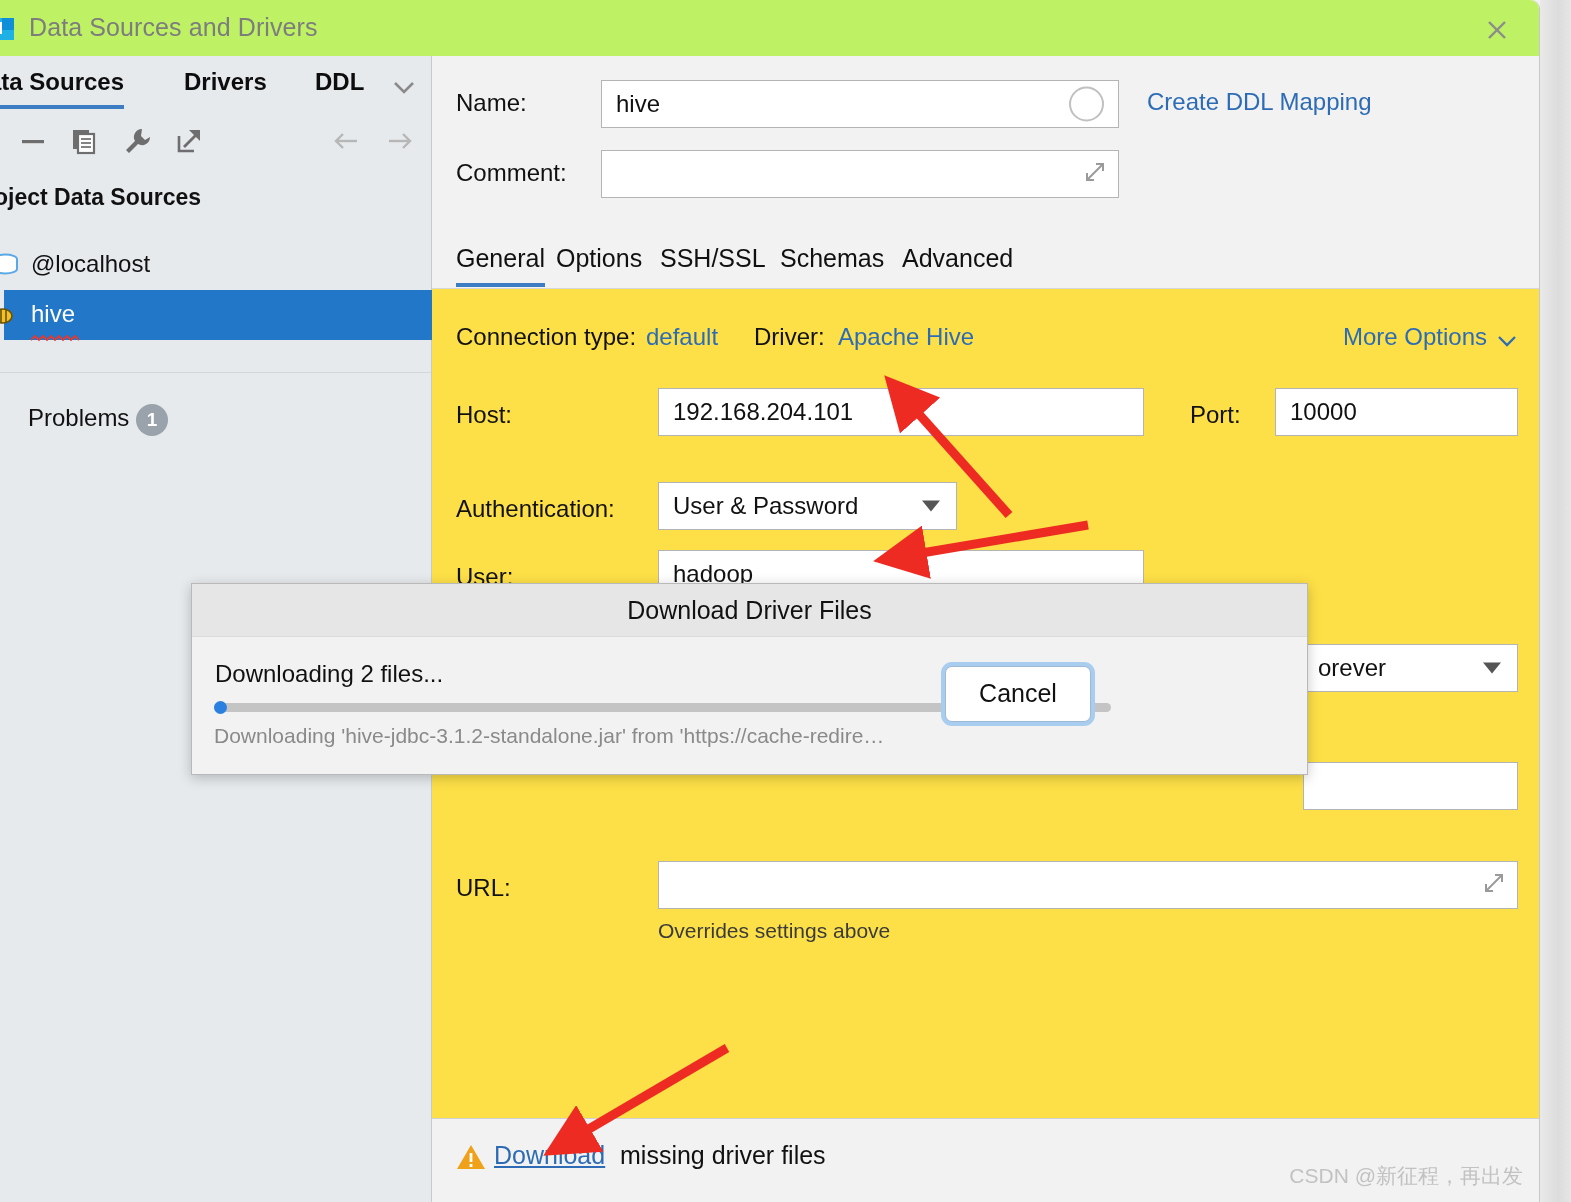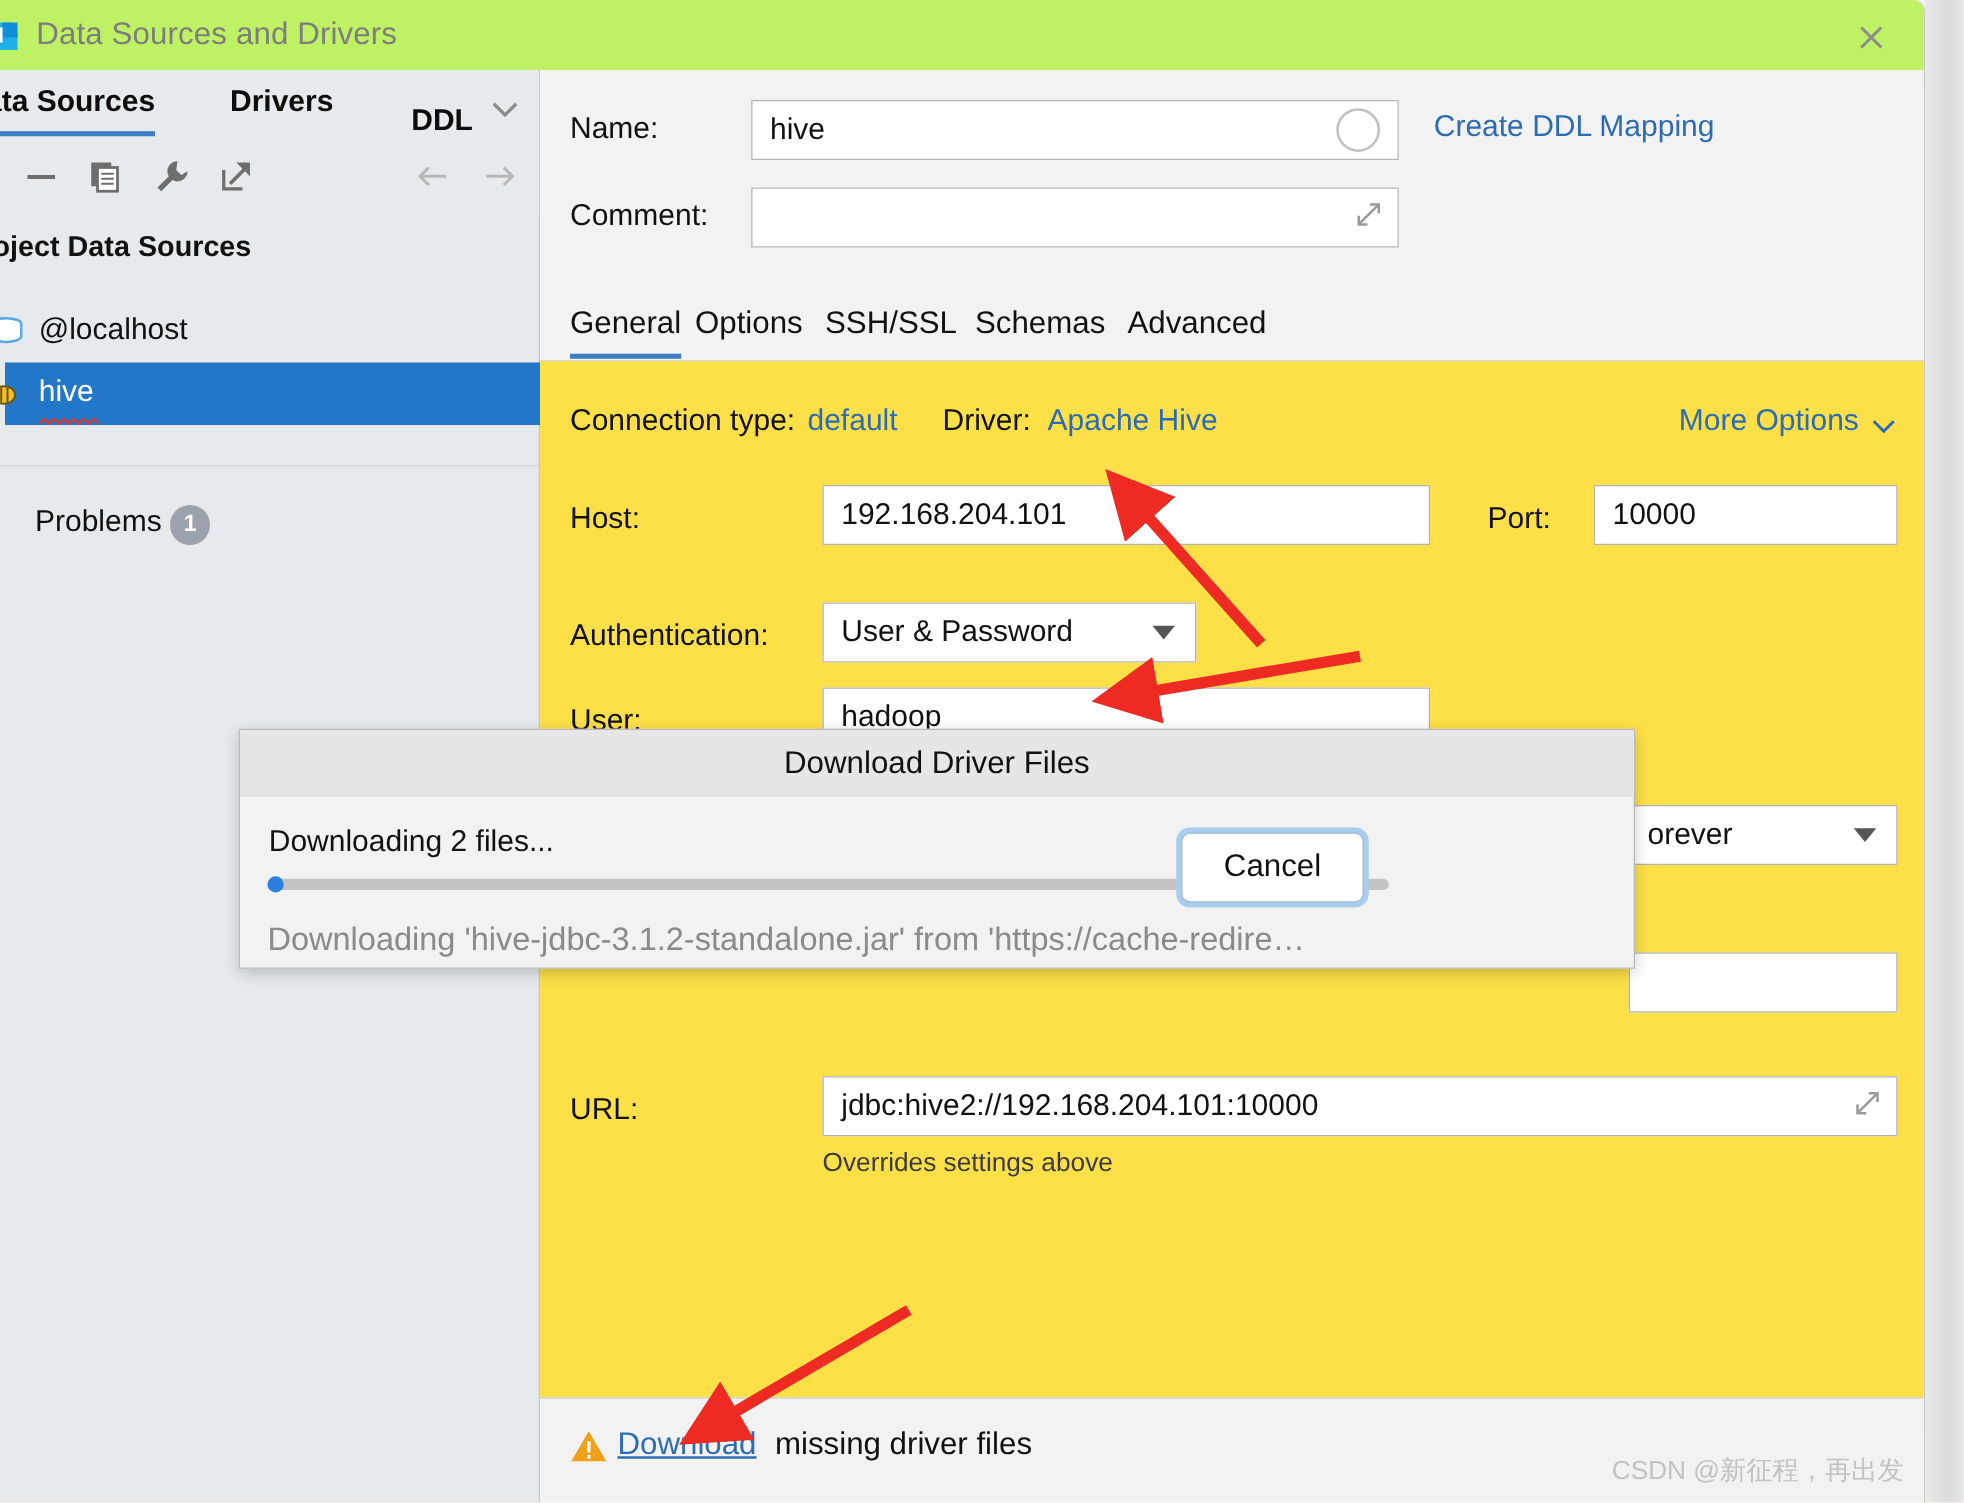--- a/index.html
+++ b/index.html
@@ -92,21 +92,21 @@
   }
   .tab.active::after {
     content: "";
     position: absolute;
     left: 0; right: 0; bottom: -13px;
     height: 4px;
     background: #3d7dc4;
   }
   .tab-ds   { left: -12px; }
   .tab-drv  { left: 184px; }
-  .tab-ddl  { left: 329px; margin-top: 15px; }
+  .tab-ddl  { left: 315px; }
   .tab-chev { position:absolute; left: 389px; top: 22px; }
 
   .toolbar-row {
     position: absolute;
     left: 0; top: 56px;
     width: 431px; height: 58px;
     background: #e6eaed;
   }
   .tb-icon { position: absolute; top: 14px; }
 
@@ -355,24 +355,23 @@
   .progress-dot {
     position: absolute;
     left: 0; top: -2px;
     width: 13px; height: 13px;
     border-radius: 50%;
     background: #2b7fe0;
   }
   .modal-detail {
     position: absolute;
     left: 22px; top: 140px;
-    font-size: 26px;
+    font-size: 21px;
     color: #8a8a8a;
     white-space: nowrap;
-    margin-top: 12px;
   }
   .cancel-btn {
     position: absolute;
     left: 945px; top: 666px;
     width: 146px; height: 56px;
     background: #ffffff;
     border: 1px solid #9fb9d4;
     border-radius: 7px;
     box-shadow: 0 0 0 4px #a8cdee;
     box-sizing: border-box;
@@ -582,21 +581,20 @@
           <div class="val">orever</div>
           <div class="caret"></div>
         </div>
 
         <div class="txtfield" style="left:871px; top:473px; width:215px; height:48px;">
           <div class="val"></div>
         </div>
 
         <div class="field-label" style="left:24px; top:585px;">URL:</div>
         <div class="txtfield" style="left:226px; top:572px; width:860px; height:48px;">
-          <div class="val">jdbc:hive2://192.168.204.101:10000</div>
           <div class="expand-ico">
             <svg width="26" height="26" viewBox="0 0 26 26">
               <line x1="6" y1="20" x2="20" y2="6" stroke="#9a9a9a" stroke-width="2"></line>
               <polyline points="14,5 21,5 21,12" fill="none" stroke="#9a9a9a" stroke-width="2"></polyline>
               <polyline points="12,21 5,21 5,14" fill="none" stroke="#9a9a9a" stroke-width="2"></polyline>
             </svg>
           </div>
         </div>
         <div class="hint" style="left:226px; top:630px;">Overrides settings above</div>
       </div>

